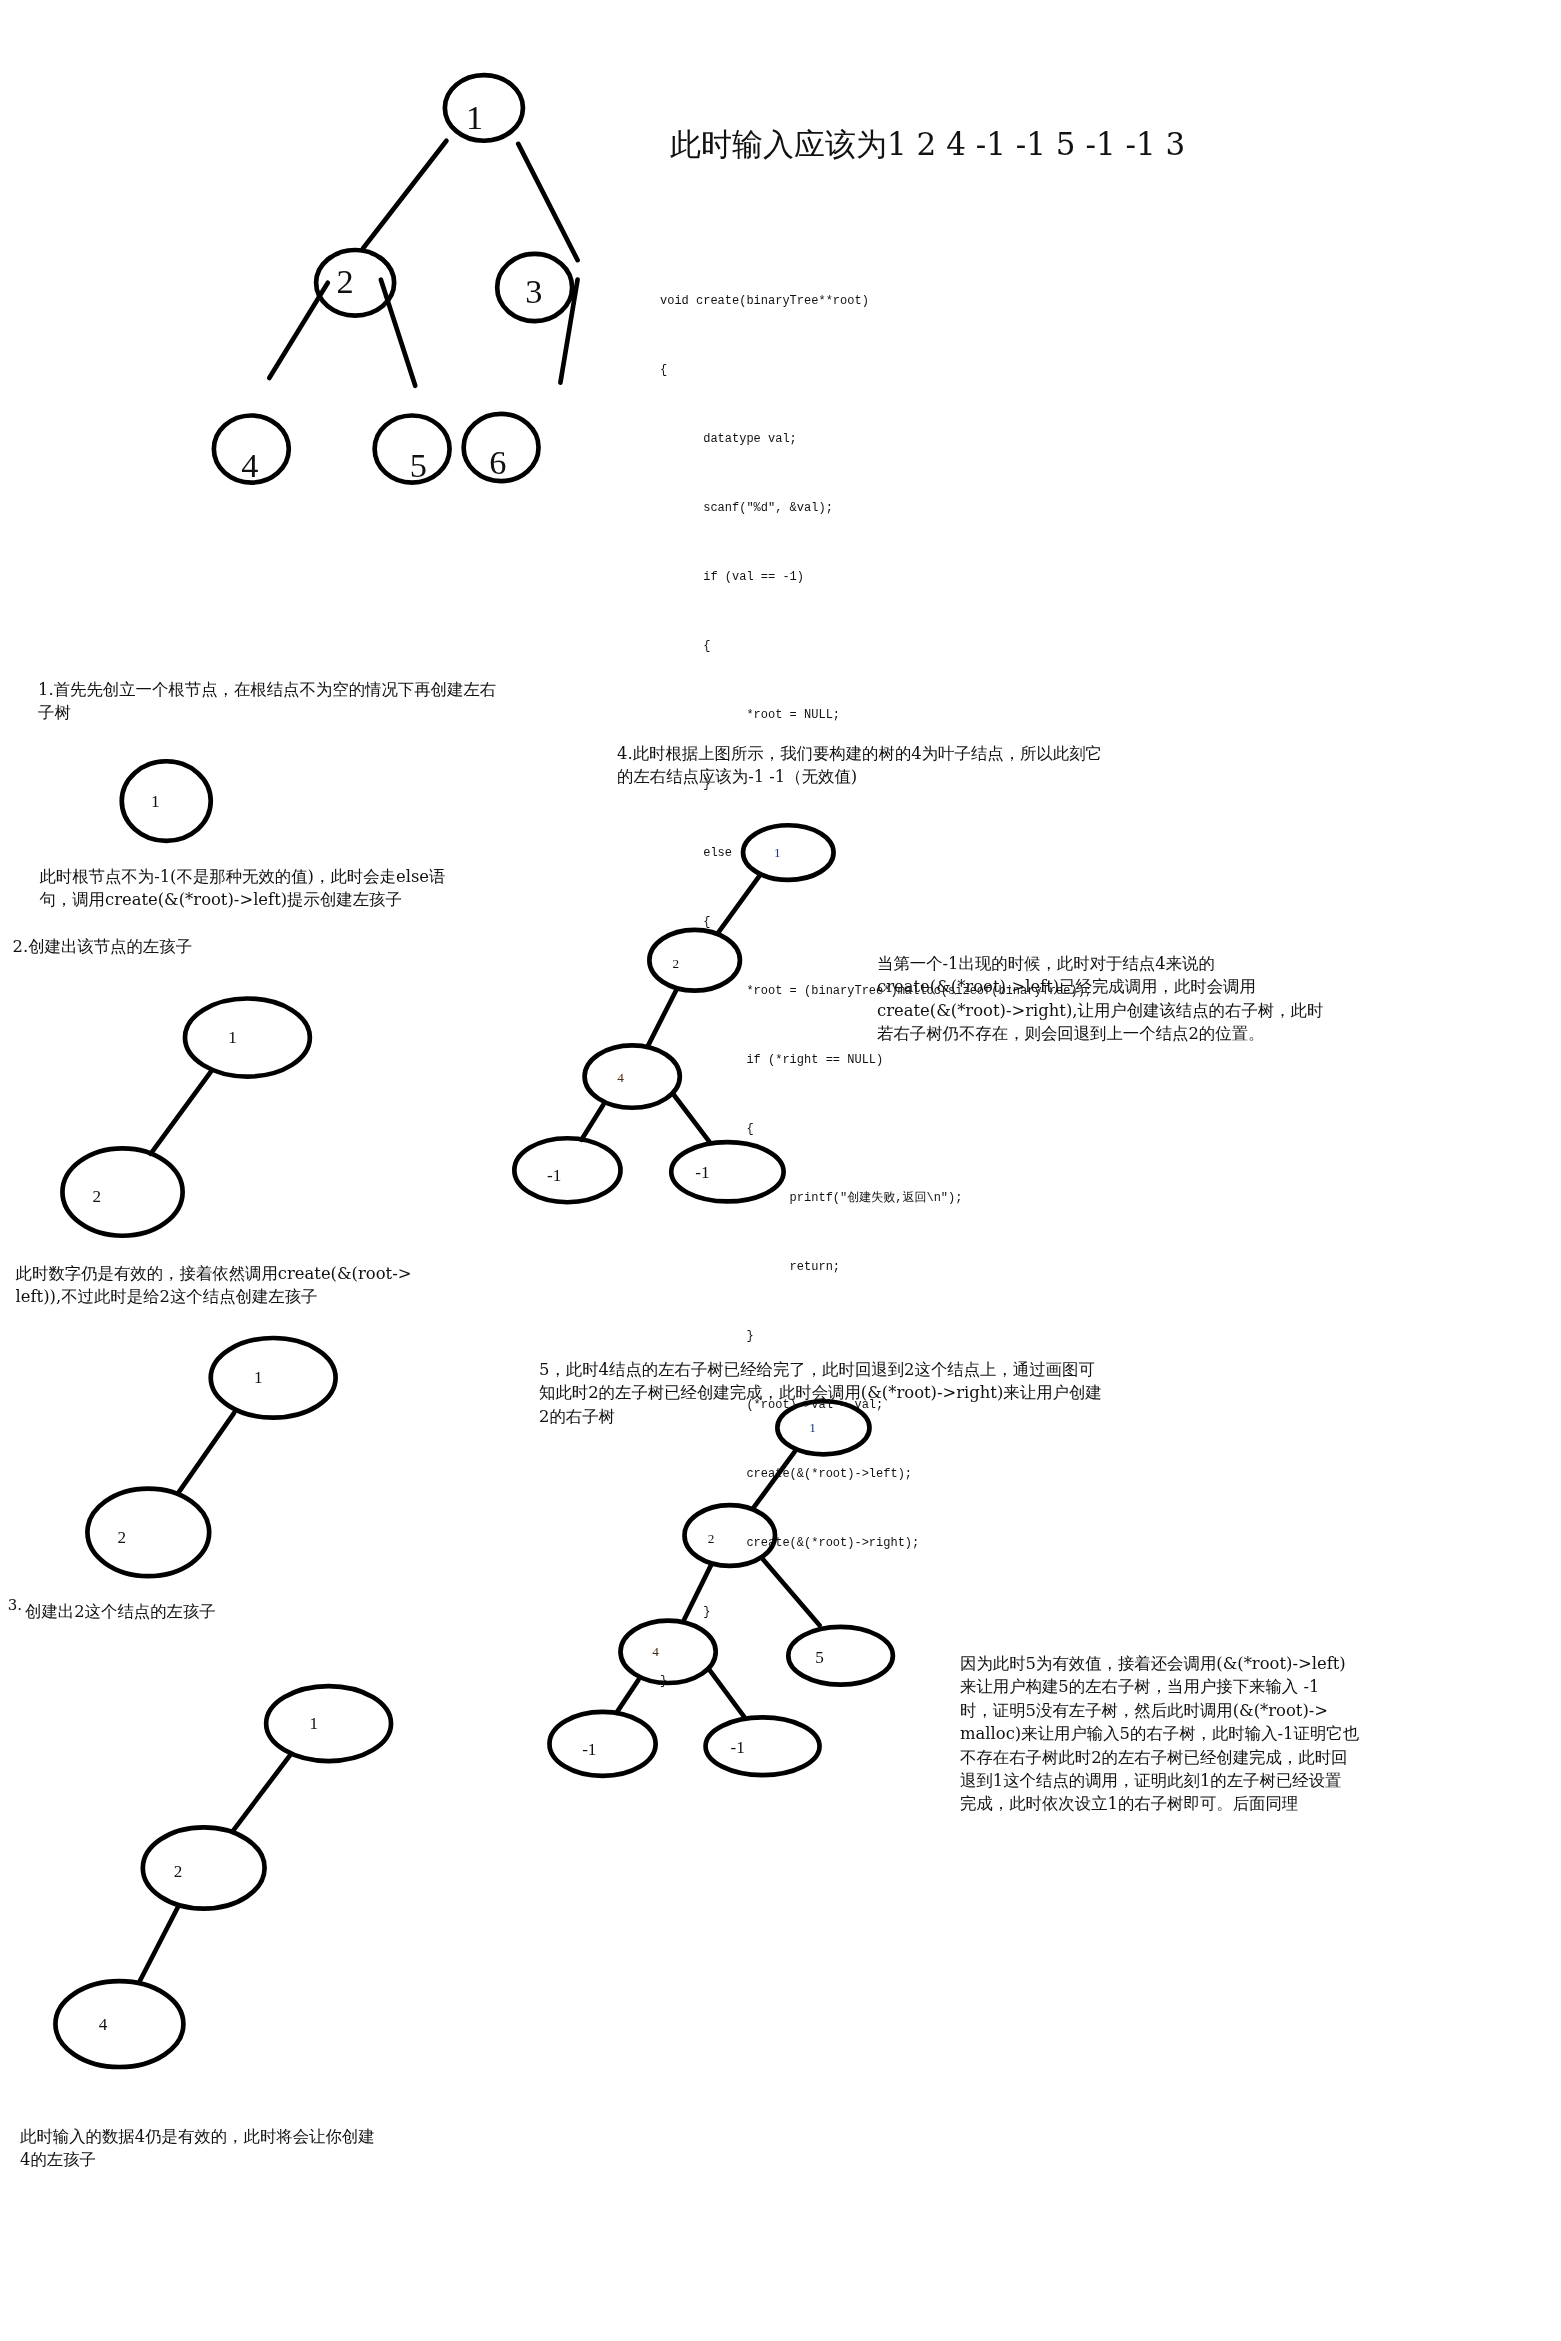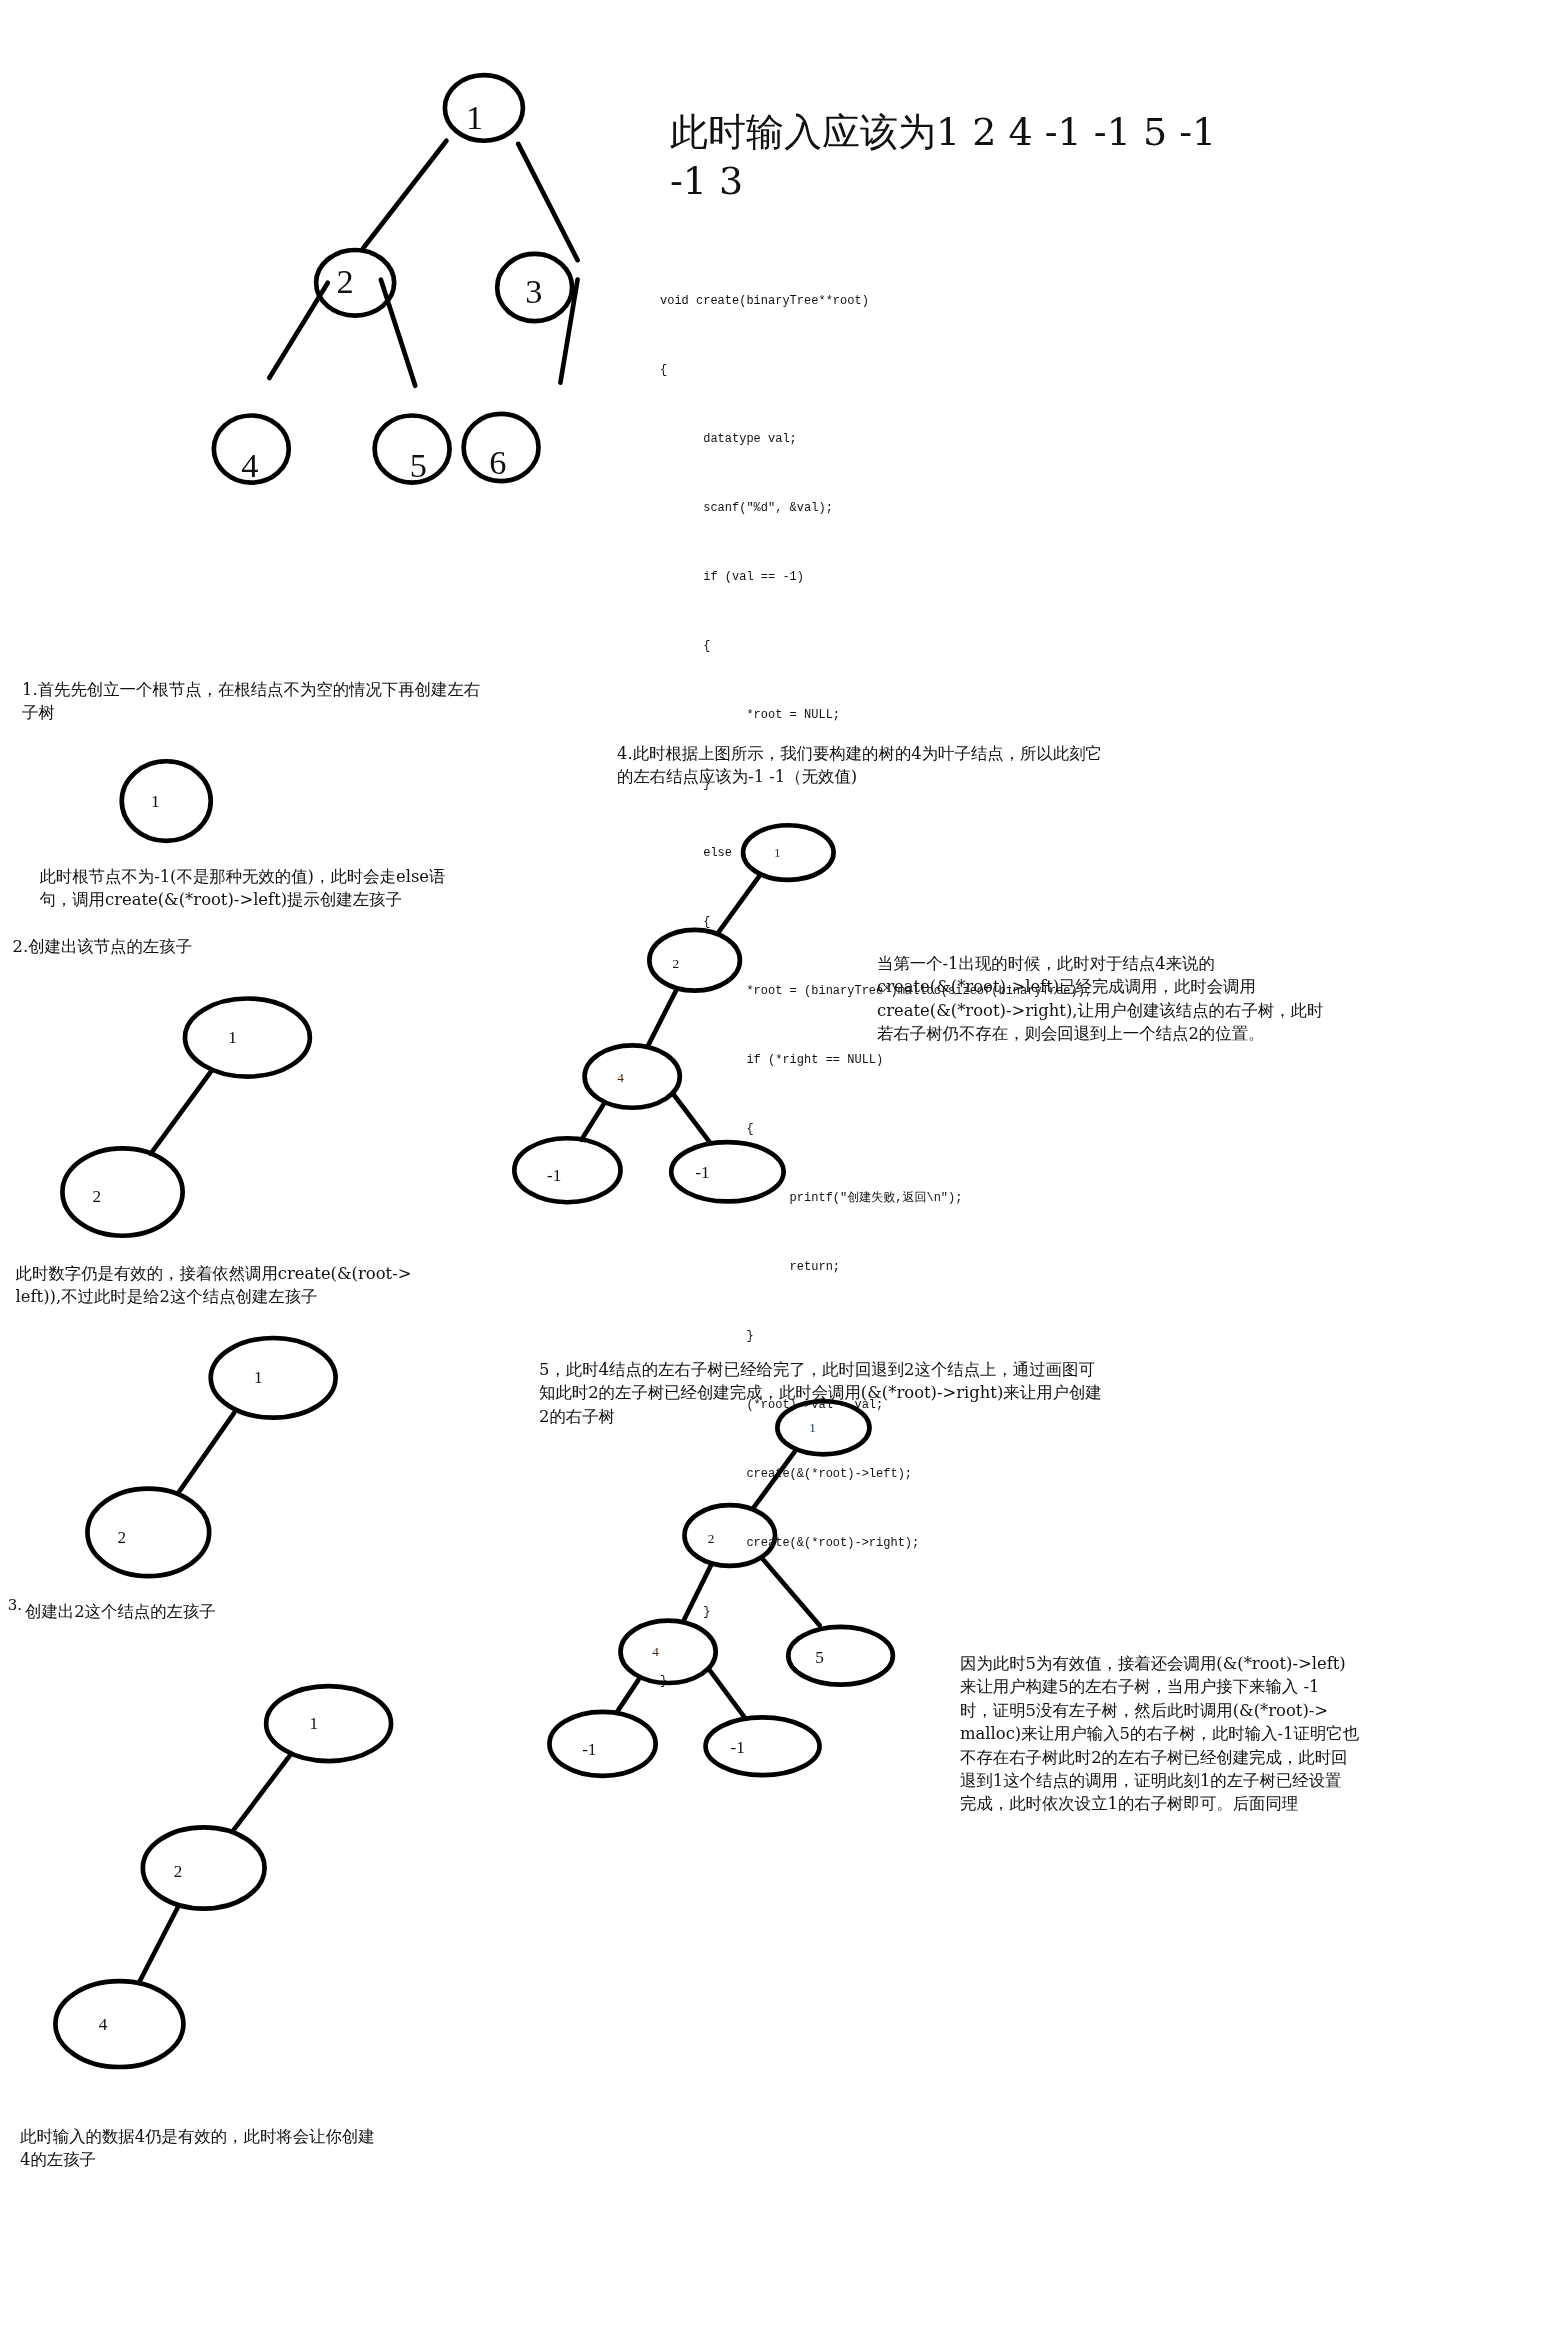--- a/index.html
+++ b/index.html
@@ -1,19 +1,19 @@
 <!DOCTYPE html>
 <html style="font-size:12.5px"><head>
 <meta charset="utf-8">
 <style>
   html, body { margin: 0; padding: 0; background: #ffffff; }
   body { width: 1561px; height: 2342px; position: relative; overflow: hidden;
          font-family: "DejaVu Serif", "Liberation Serif", serif; color: #111; }
   .abs { position: absolute; }
-  .title { left: 670px; top: 108px; width: 593px; font-size: 38px; line-height: 49px; color: #111; }
+  .title { left: 670px; top: 120px; width: 593px; font-size: 31px; line-height: 49px; color: #111; }
   .code { left: 660px; top: 244px; font-family: "Liberation Mono", "DejaVu Sans Mono", monospace;
           font-size: 12px; line-height: 23px; white-space: pre; color: #111; }
   .note { font-size: 16.4px; line-height: 23.4px; color: #111; }
   svg.diagram { position: absolute; left: 0; top: 0; }
   .node-label { font-family: "Liberation Serif", "DejaVu Serif", serif; fill: #111; text-anchor: middle; dominant-baseline: central; }
 </style>
 </head>
 <body>
 
 <svg class="diagram" width="1561" height="2342" viewBox="0 0 2000 3000">
@@ -138,21 +138,21 @@
   <div>                  printf("创建失败,返回\n");</div>
   <div>                  return;</div>
   <div>            }</div>
   <div>            (*root)-&gt;val = val;</div>
   <div>            create(&amp;(*root)-&gt;left);</div>
   <div>            create(&amp;(*root)-&gt;right);</div>
   <div>      }</div>
   <div>}</div>
 </div>
 
-<div class="abs note" style="left:22px; top:678px;">
+<div class="abs note" style="left:38px; top:678px;">
   <div>1.首先先创立一个根节点，在根结点不为空的情况下再创建左右</div>
   <div>子树</div>
 </div>
 <div class="abs note" style="left:23.4px; top:865px;margin-left:16px;">
   <div>此时根节点不为-1(不是那种无效的值)，此时会走else语</div>
   <div>句，调用create(&amp;(*root)-&gt;left)提示创建左孩子</div>
 </div>
 
 <div class="abs note" style="left:12.5px; top:935px;">2.创建出该节点的左孩子</div>
 <div class="abs note" style="left:15.6px; top:1262px;">

